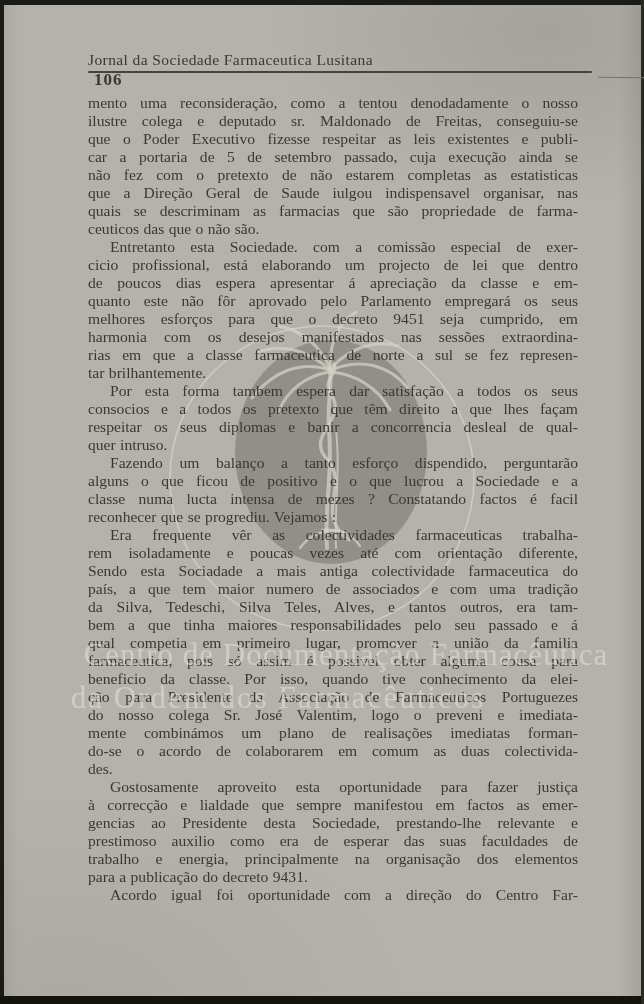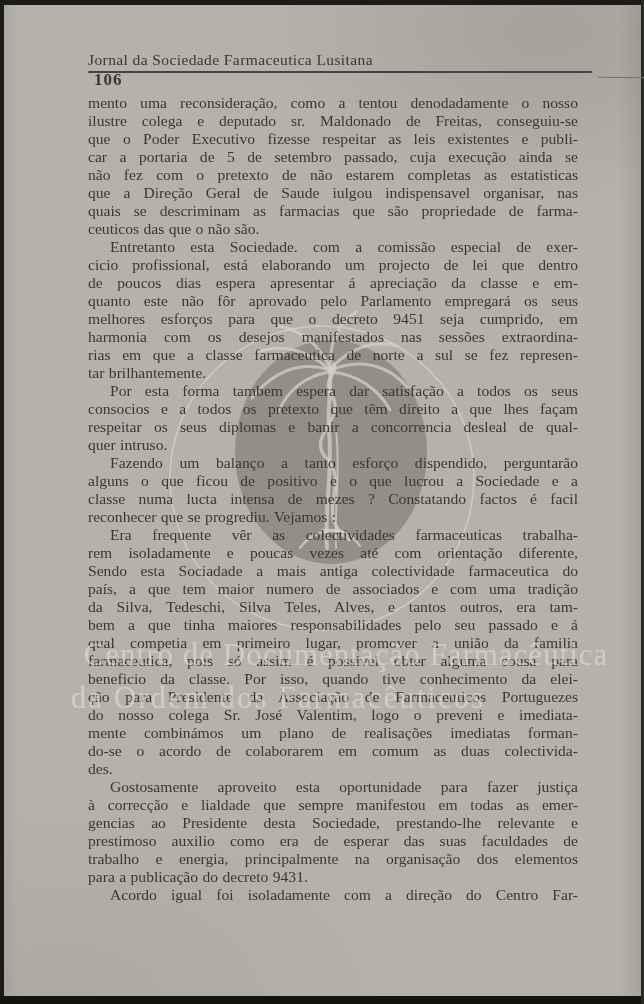--- a/index.html
+++ b/index.html
@@ -114,26 +114,26 @@
     <div class="ln">bem a que tinha maiores responsabilidades pelo seu passado e á</div>
     <div class="ln">qual competia em primeiro lugar, promover a união da familia</div>
     <div class="ln">farmaceutica, pois só assim é possivel obter alguma cousa para</div>
     <div class="ln">beneficio da classe. Por isso, quando tive conhecimento da elei-</div>
     <div class="ln">ção para Presidente da Associação de Farmaceuticos Portuguezes</div>
     <div class="ln">do nosso colega Sr. José Valentim, logo o preveni e imediata-</div>
     <div class="ln">mente combinámos um plano de realisações imediatas forman-</div>
     <div class="ln">do-se o acordo de colaborarem em comum as duas colectivida-</div>
     <div class="ln last">des.</div>
     <div class="ln ind">Gostosamente aproveito esta oportunidade para fazer justiça</div>
-    <div class="ln">à correcção e lialdade que sempre manifestou em todas as emer-</div>
+    <div class="ln">à correcção e lialdade que sempre manifestou em factos as emer-</div>
     <div class="ln">gencias ao Presidente desta Sociedade, prestando-lhe relevante e</div>
     <div class="ln">prestimoso auxilio como era de esperar das suas faculdades de</div>
     <div class="ln">trabalho e energia, principalmente na organisação dos elementos</div>
     <div class="ln last">para a publicação do decreto 9431.</div>
-    <div class="ln ind">Acordo igual foi isoladamente com a direção do Centro Far-</div>
+    <div class="ln ind">Acordo igual foi oportunidade com a direção do Centro Far-</div>
   </div>
 
   <div class="wm-over">
     <div class="wm-line1">Centro de Documentação Farmacêutica</div>
     <div class="wm-line2">da Ordem dos Farmacêuticos</div>
   </div>
 
 </div>
 
 </body></html>

